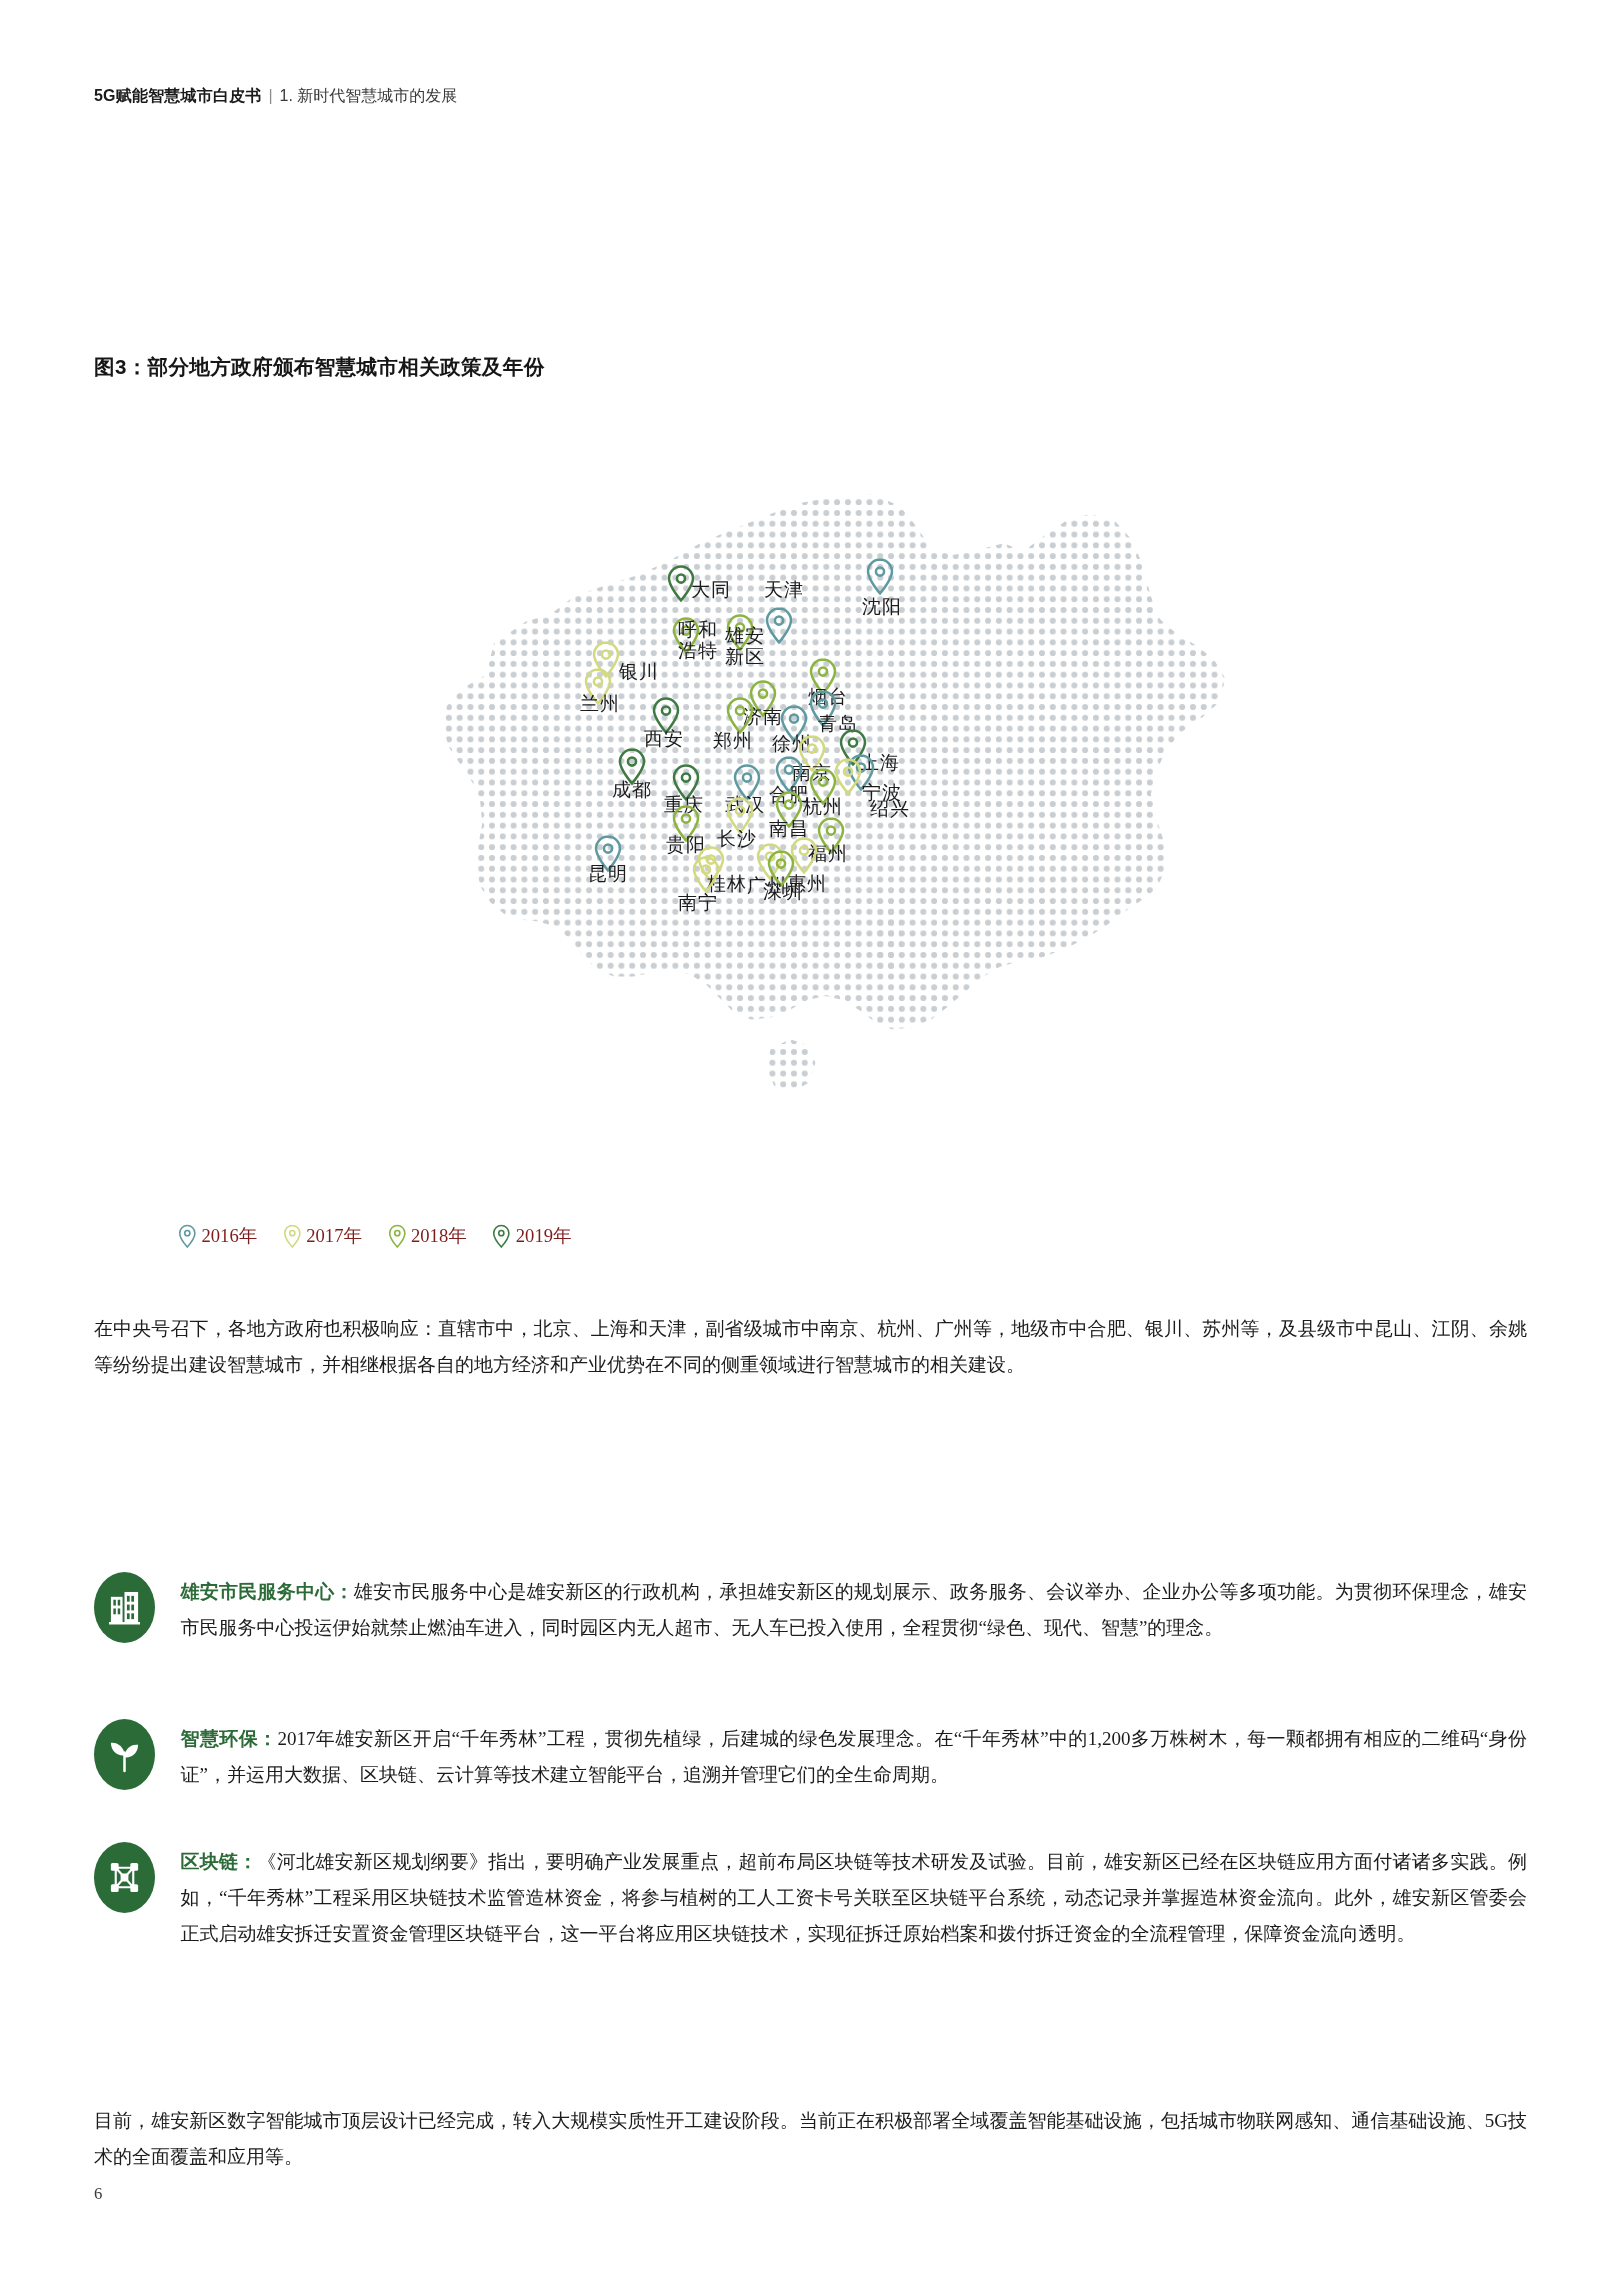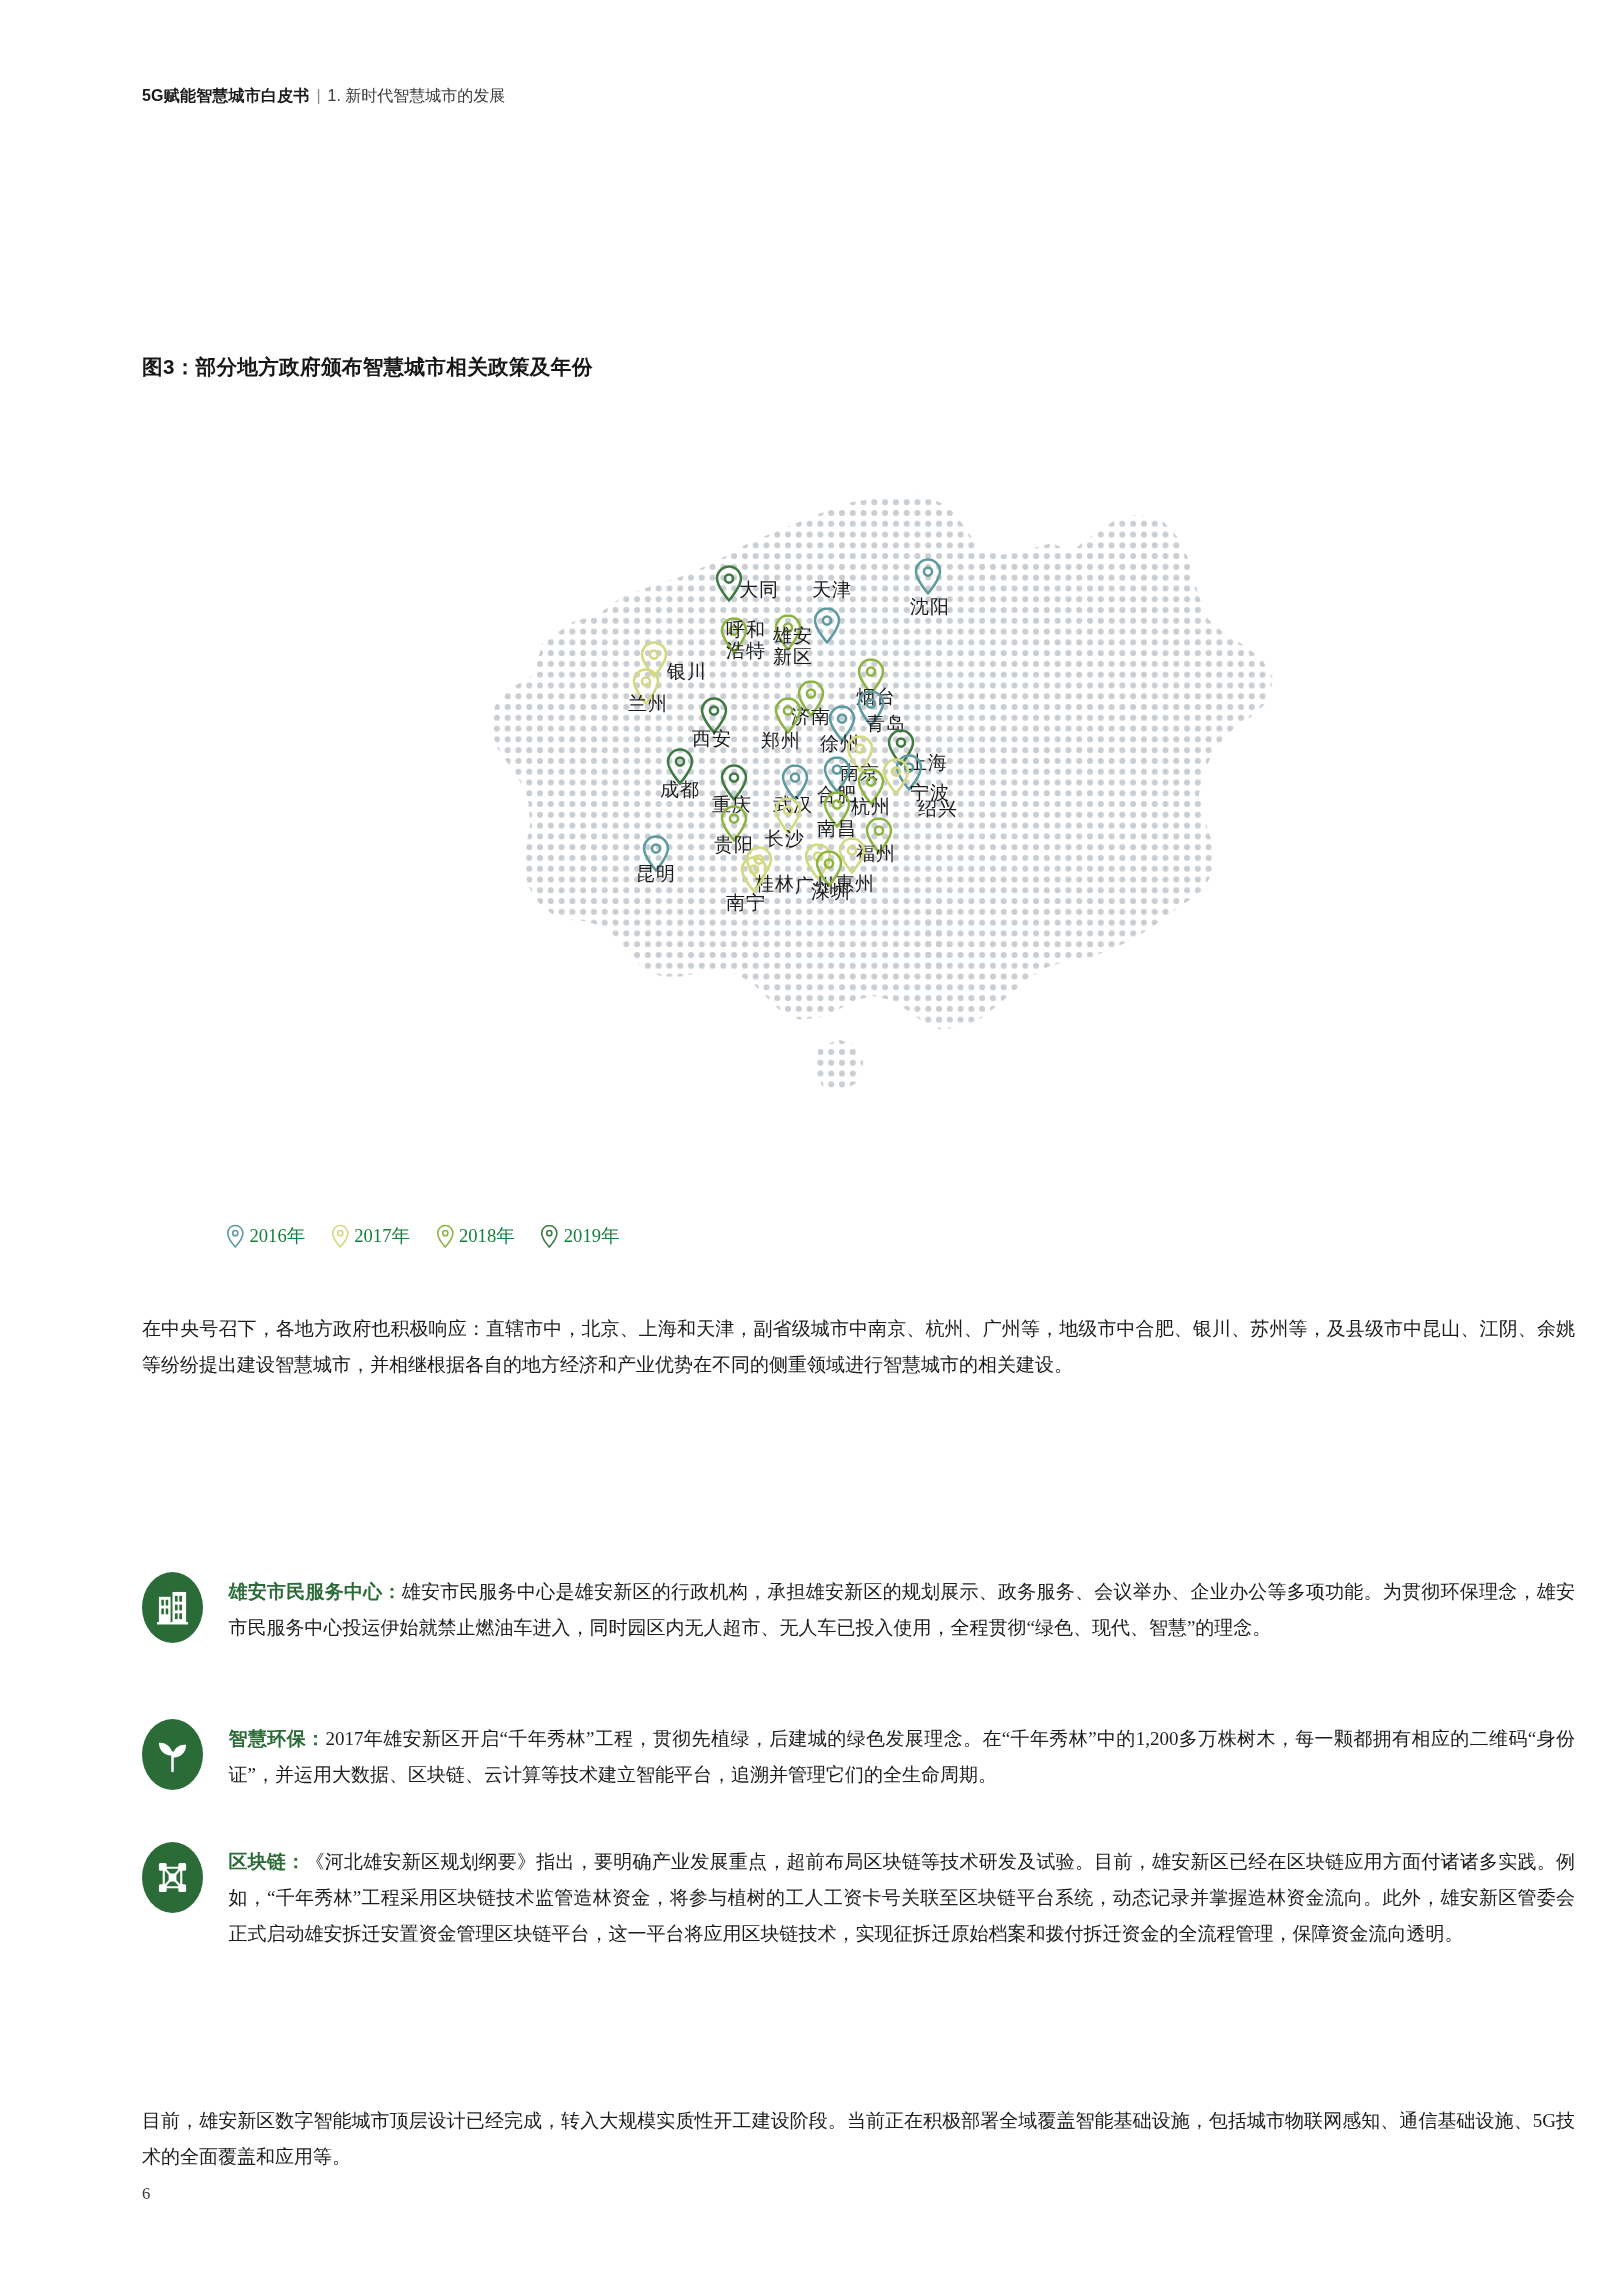--- a/index.html
+++ b/index.html
@@ -3,21 +3,21 @@
 <meta charset="utf-8">
 <style>
   html,body{margin:0;padding:0;background:#ffffff;}
   body{
     width:1621px; height:2293px;
     font-family:"Liberation Sans","DejaVu Sans",sans-serif;
     color:#231f20;
     position:relative;
     overflow:hidden;
   }
-  .page{position:relative;width:1553px;height:2293px;margin-left:48px;}
+  .page{position:relative;width:1553px;height:2293px;}
 
   
   .header{
     position:absolute; left:94px; top:86px;
     font-size:16px; line-height:1.2; white-space:nowrap;
   }
   .header .hd-title{font-weight:bold;color:#1a1a1a;letter-spacing:0.2px;}
   .header .hd-sep{color:#8c8c8c;margin:0 6.9px;font-weight:normal;}
   .header .hd-sub{color:#3a3a3a;font-weight:normal;}
 
@@ -48,21 +48,21 @@
   }
   .city-label.two-line{line-height:1.08;}
 
   
   .legend{
     position:absolute; left:178px; top:1223px;
     display:flex; align-items:center; gap:25.5px;
   }
   .legend-item{display:flex;align-items:center;gap:4.9px;}
   .legend-item .lg-pin{width:18.6px;height:24.5px;display:block;}
-  .legend-item .lg-txt{font-size:18.6px;color:#15803d;font-family:"Liberation Serif","DejaVu Serif",serif;}
+  .legend-item .lg-txt{font-size:18.6px;color:#7f1d1d;font-family:"Liberation Serif","DejaVu Serif",serif;}
 
   
   .para{
     position:absolute; left:94px; width:1433px;
     font-size:19px; line-height:36px; color:#1c1c1c; text-align:justify;
     font-family:"Liberation Serif","DejaVu Serif",serif;
   }
   .para b{font-weight:bold;}
 
   .bullet{

